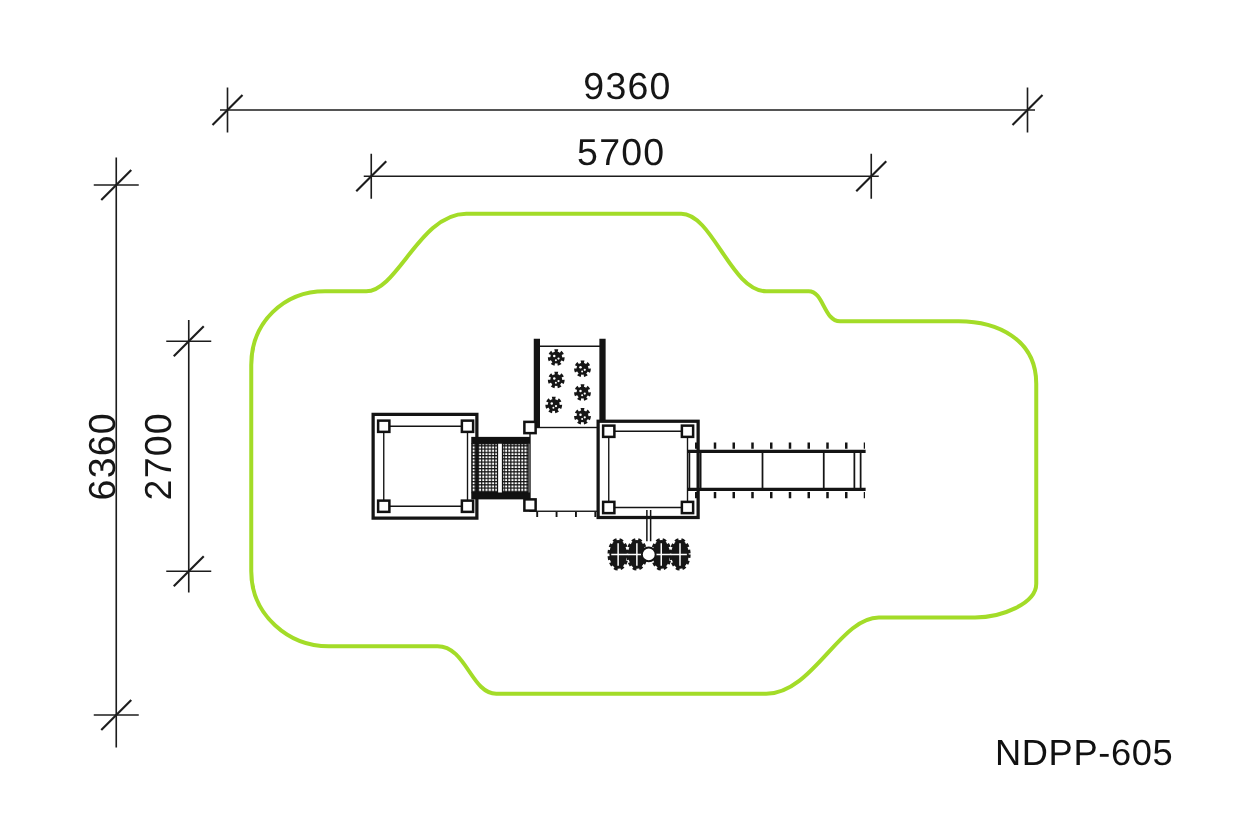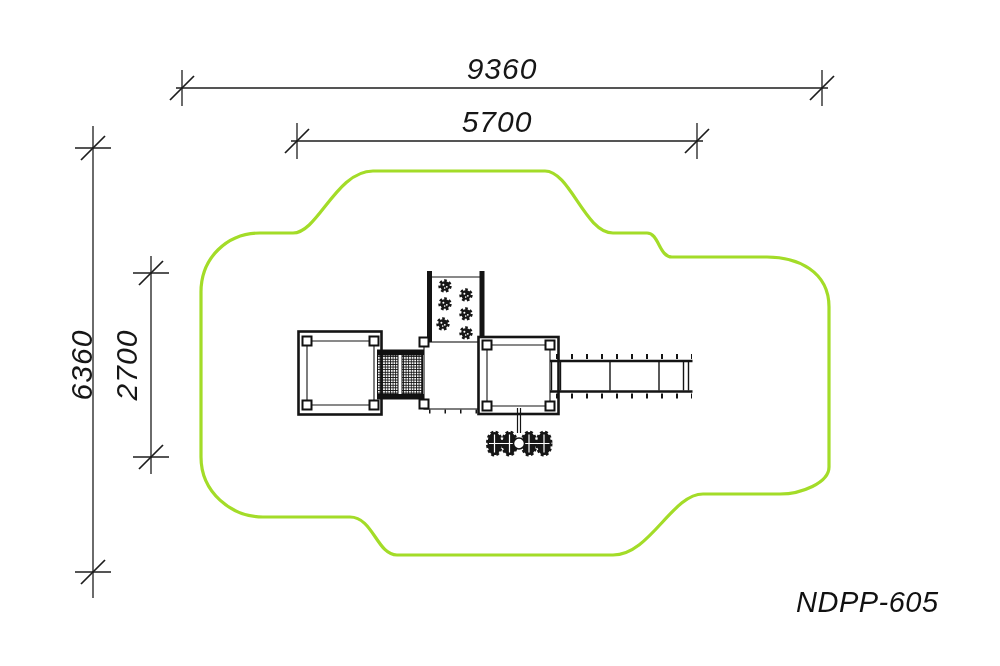--- a/index.html
+++ b/index.html
@@ -2,21 +2,20 @@
 <html><head>
 <meta charset="utf-8">
 <style>
   html,body{margin:0;padding:0;background:#ffffff;}
   .canvas{
     position:relative;
     width:1000px;height:666px;
     background:#ffffff;
     font-family:"Liberation Sans", sans-serif;
     overflow:hidden;
-    font-style:italic;
   }
   svg{position:absolute;left:0;top:0;}
   .dl{stroke:#1c1c1c;stroke-width:1.3;}
   .ds{stroke:#1c1c1c;stroke-width:1.7;}
   .dim{font-size:30px;fill:#161616;letter-spacing:1px;font-family:"Liberation Sans",sans-serif;}
   .model{font-size:29px;fill:#111111;letter-spacing:0.5px;font-family:"Liberation Sans",sans-serif;}
   .thin{stroke:#141414;stroke-width:1.1;fill:none;}
   .edge{stroke:#141414;stroke-width:2.6;fill:#ffffff;}
   .post{fill:#ffffff;stroke:#111111;stroke-width:2;}
   .rail{fill:#111111;}

